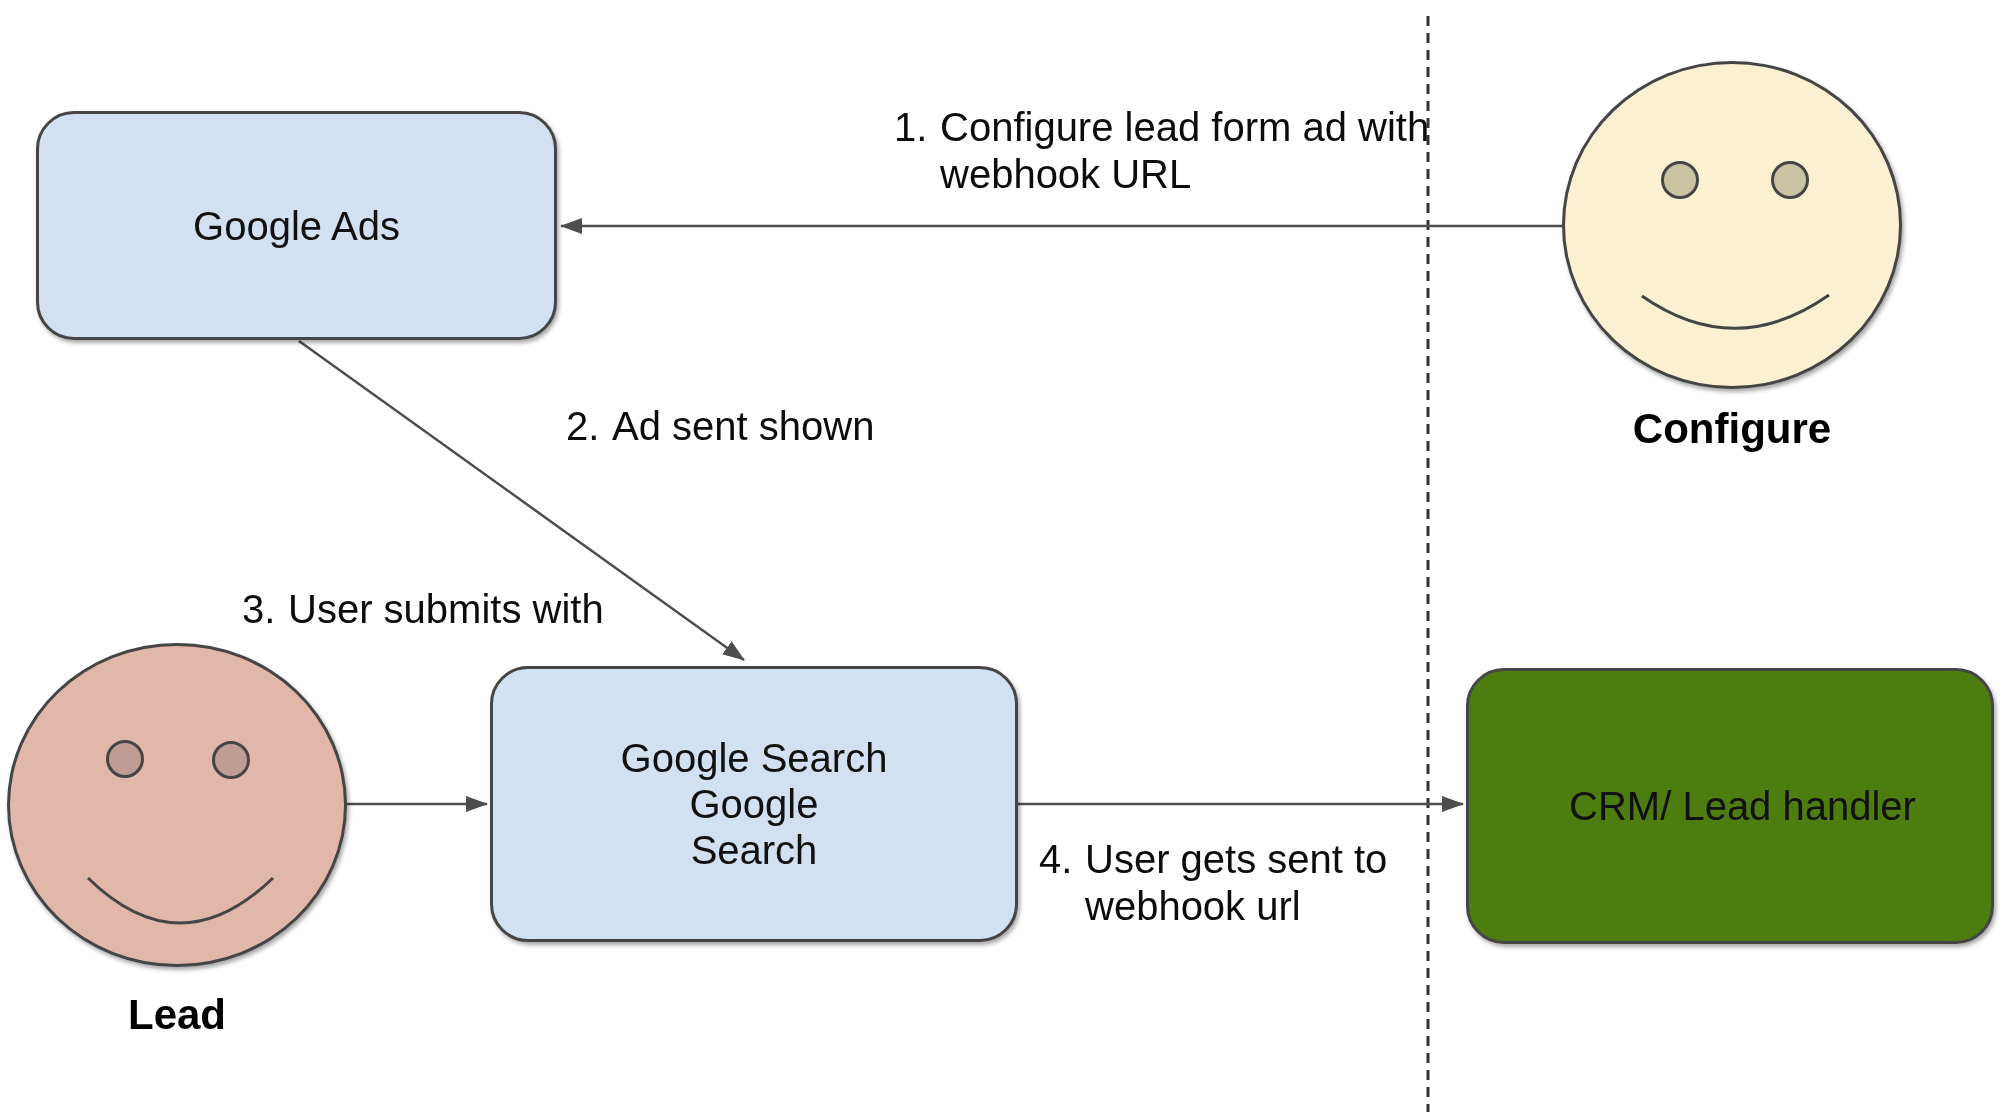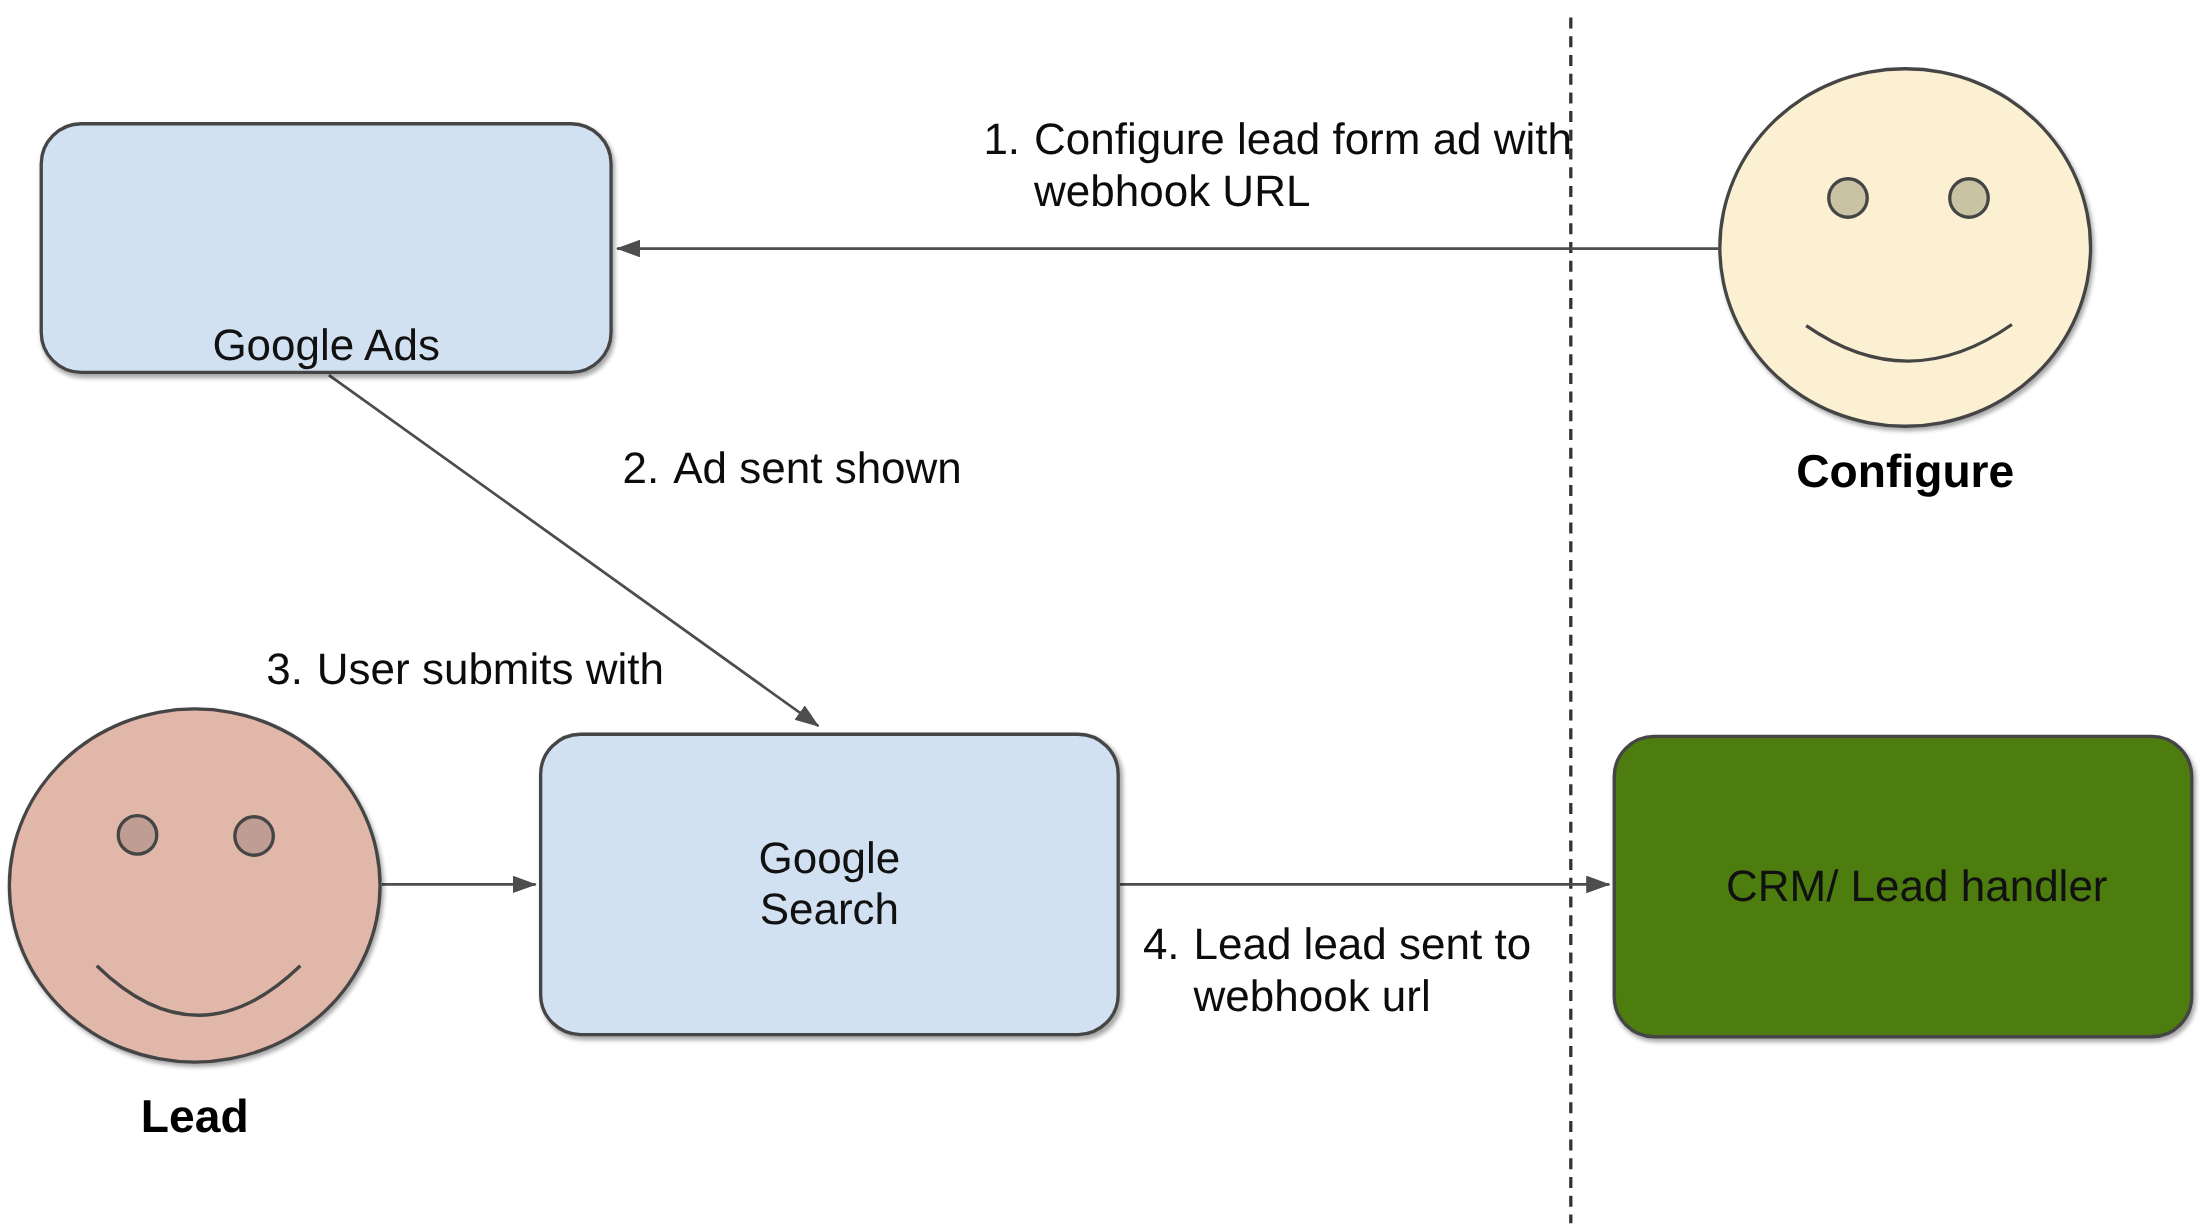--- a/index.html
+++ b/index.html
@@ -19,21 +19,21 @@
     border-radius:38px;
     box-shadow:2px 3px 4px rgba(0,0,0,0.35);
     display:flex;align-items:center;justify-content:center;
     text-align:center;
     font-size:40px;line-height:46px;color:#111;
     box-sizing:border-box;
   }
   .node.blue{background:#d2e1f1;}
   .node.yellow{background:#4d7c0f;padding-left:25px;}
 
-  #box-google-ads{left:36px;top:111px;width:521px;height:229px;align-items:flex-end;}
+  #box-google-ads{left:36px;top:111px;width:521px;height:229px;}
   #box-google-surfaces{left:490px;top:666px;width:528px;height:276px;}
   #box-crm{left:1466px;top:668px;width:528px;height:276px;}
 
   .face{
     position:absolute;
     border:3px solid #454545;
     border-radius:50%;
     box-shadow:2px 3px 4px rgba(0,0,0,0.35);
     box-sizing:border-box;
   }
@@ -89,20 +89,21 @@
     <line x1="347" y1="804" x2="487" y2="804" stroke="#4d4d4d" stroke-width="2.5" marker-end="url(#ah)"></line>
     <line x1="1018" y1="804" x2="1463" y2="804" stroke="#4d4d4d" stroke-width="2.5" marker-end="url(#ah)"></line>
   </svg>
 
   <div class="node blue" id="box-google-ads">
     <div>Google Ads</div>
   </div>
 
   <div class="node blue" id="box-google-surfaces">
     <div>
+      <div>Google Search</div>
       <div>Google</div>
       <div>Search</div>
     </div>
   </div>
 
   <div class="node yellow" id="box-crm">
     <div>CRM/ Lead handler</div>
   </div>
 
   <div class="face" id="face-advertiser">
@@ -138,18 +139,18 @@
   </div>
 
   <div class="step" id="step-3">
     <span class="num">3.</span>
     <span class="txt">User submits with</span>
   </div>
 
   <div class="step" id="step-4">
     <span class="num">4.</span>
     <span class="txt">
-      <div>Lead lead sent to</div>
+      <div>User gets sent to</div>
       <div>webhook url</div>
     </span>
   </div>
 
 </div>
 
 </body></html>

